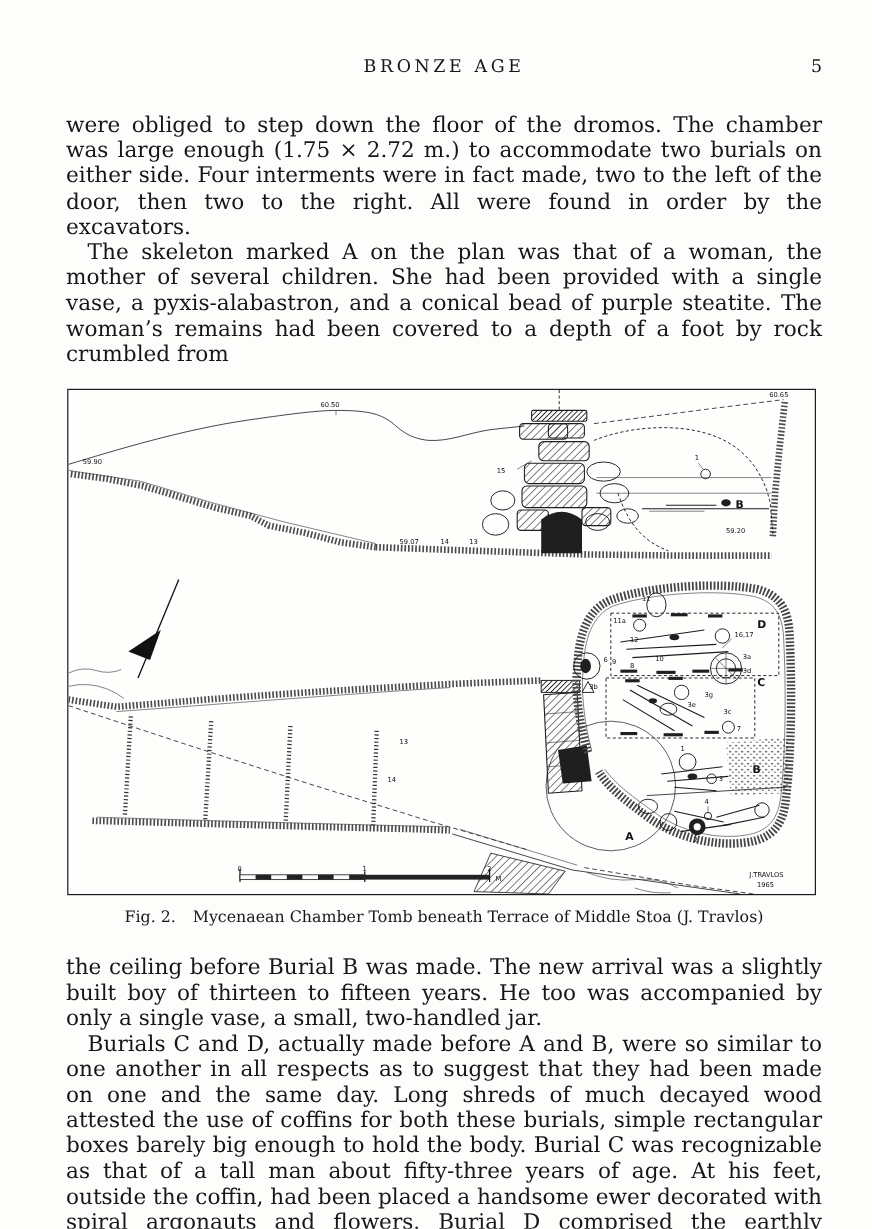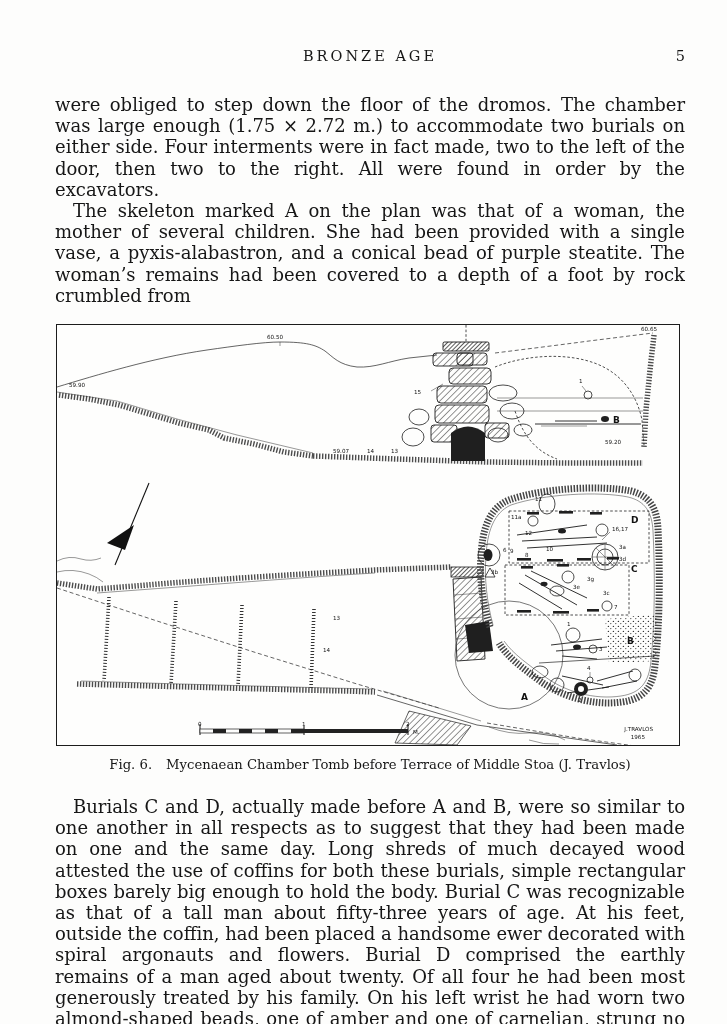--- a/index.html
+++ b/index.html
@@ -296,22 +296,23 @@
               <text class="lbl" x="349" y="401">2</text>
               <text class="lbl" x="356" y="409">M.</text>
             </g>
 
             <text class="lbl" x="596" y="406" text-anchor="end">J.TRAVLOS</text>
             <text class="lbl" x="588" y="414" text-anchor="end">1965</text>
           </g>
         </svg>
       </div>
       <figcaption>
-        <span class="caplabel">Fig. 6.</span><span>Mycenaean Chamber Tomb before Terrace of Middle Stoa (J. Travlos)</span>
+        <span class="caplabel">Fig. 2.</span><span>Mycenaean Chamber Tomb beneath Terrace of Middle Stoa (J. Travlos)</span>
       </figcaption>
     </figure>
 
     <div class="textblock bottom">
+      <p>the ceiling before Burial B was made. The new arrival was a slightly built boy of thirteen to fifteen years. He too was accompanied by only a single vase, a small, two-handled jar.</p>
       <p class="indent">Burials C and D, actually made before A and B, were so similar to one another in all respects as to suggest that they had been made on one and the same day. Long shreds of much decayed wood attested the use of coffins for both these burials, simple rectangular boxes barely big enough to hold the body. Burial C was recognizable as that of a tall man about fifty-three years of age. At his feet, outside the coffin, had been placed a handsome ewer decorated with spiral argonauts and flowers. Burial D comprised the earthly remains of a man aged about twenty. Of all four he had been most generously treated by his family. On his left wrist he had worn two almond-shaped beads, one of amber and one of carnelian, strung no doubt on a cord. On top of the coffin had been laid a bronze spearhead, delicately profiled and exceptionally long (Fig. 3). A large krater decorated with argonauts had also rested on top of the coffin. Five other vases lay beside or beneath the coffin. Two were complete, a two-handled and a three-handled jar decorated with spirals. Three were both broken and incomplete, a red mottled</p>
     </div>
 
   </div>
 </div>
 
 </body></html>

